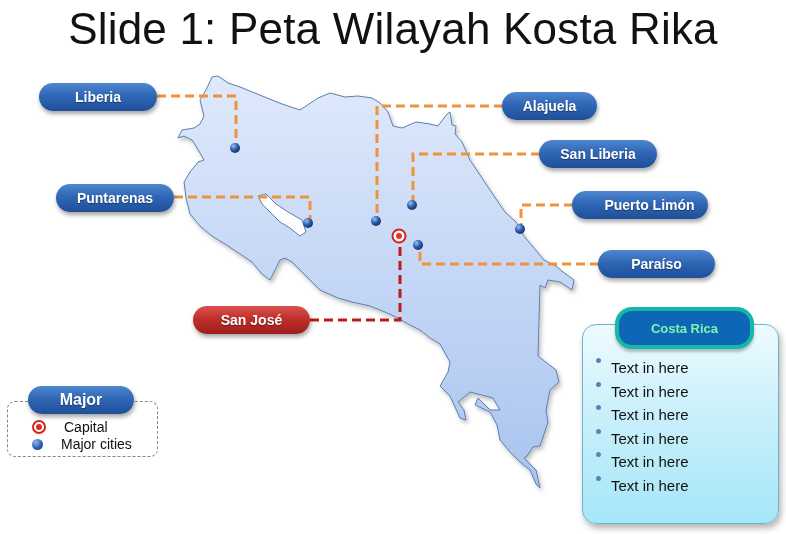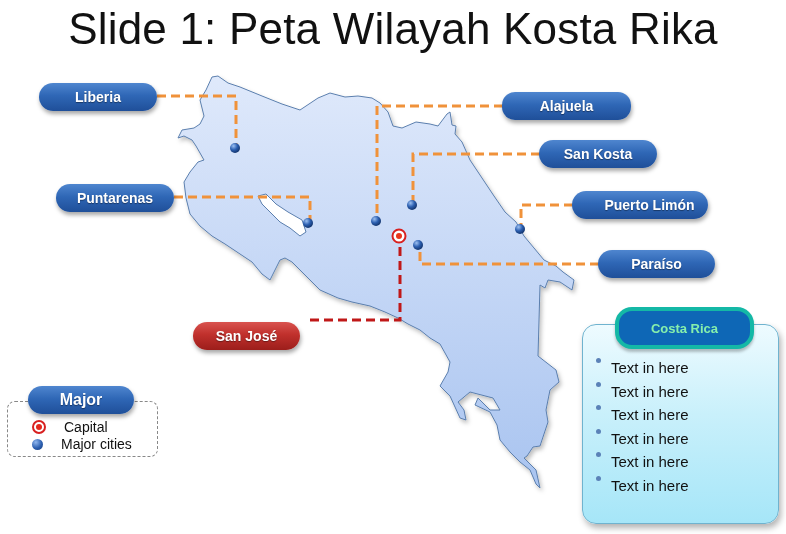--- a/index.html
+++ b/index.html
@@ -75,25 +75,25 @@
     <circle cx="418" cy="245" r="5" fill="url(#dot)"></circle>
   </g>
   <g>
     <circle cx="399" cy="236" r="6.5" fill="#fff" stroke="#d82020" stroke-width="2"></circle>
     <circle cx="399" cy="236" r="3" fill="#e8361c"></circle>
   </g>
 </svg>
 
 <div class="pill" style="left:39px;top:83px;width:118px;">Liberia</div>
 <div class="pill" style="left:56px;top:184px;width:118px;">Puntarenas</div>
-<div class="pill" style="left:502px;top:92px;width:129px;border-radius:13px;">Alajuela</div>
-<div class="pill" style="left:539px;top:140px;width:118px;">San Kosta</div>
+<div class="pill" style="left:502px;top:92px;width:95px;">Alajuela</div>
+<div class="pill" style="left:539px;top:140px;width:118px;">San Liberia</div>
 <div class="pill" style="left:572px;top:191px;width:117px;padding-left:19px;">Puerto Limón</div>
 <div class="pill" style="left:598px;top:250px;width:117px;">Paraíso</div>
-<div class="pill red" style="left:193px;top:322px;width:107px;">San José</div>
+<div class="pill red" style="left:193px;top:306px;width:117px;">San José</div>
 
 <div class="legend-box"></div>
 <div class="pill legend-pill">Major</div>
 <div class="legend-row" style="top:419px;">
   <span class="ico-capital"></span>
   <span>Capital</span>
 </div>
 <div class="legend-row" style="top:436px;">
   <span class="ico-city"></span>
   <span>Major cities</span>

